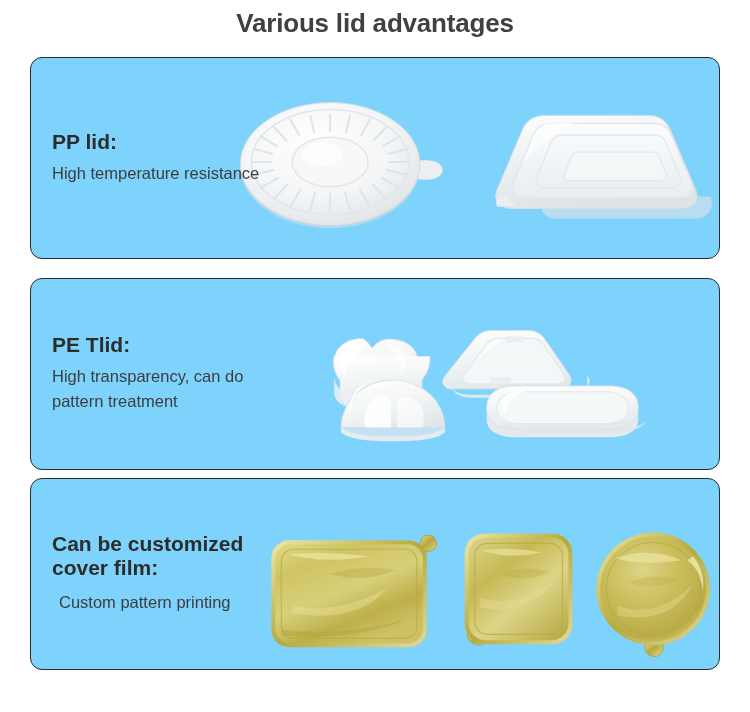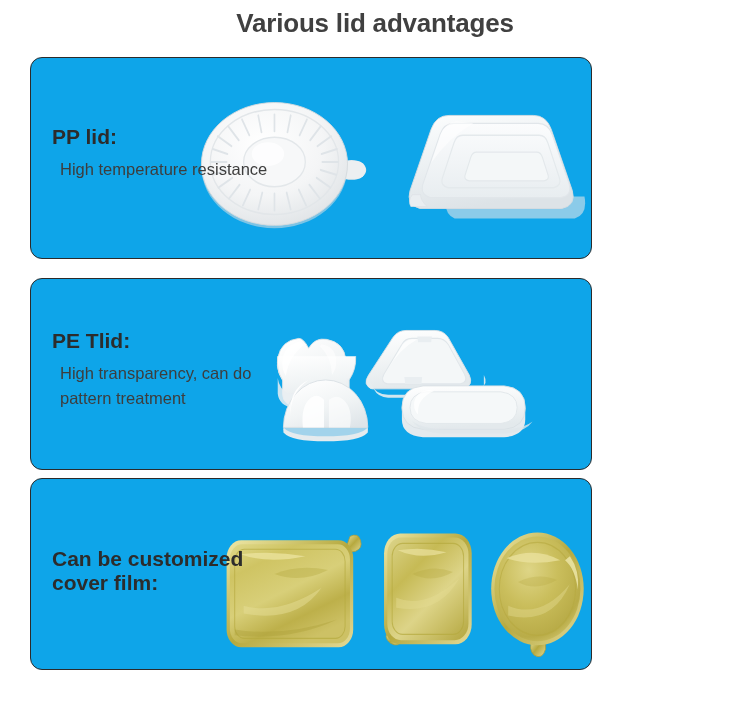--- a/index.html
+++ b/index.html
@@ -26,25 +26,25 @@
     font-size: 26px;
     font-weight: bold;
     color: #404040;
     letter-spacing: -0.2px;
   }
 
   
   .card {
     position: absolute;
     left: 30px;
-    width: 562px;
+    width: 690px;
     box-sizing: border-box;
     border: 1px solid #2b2b2b;
     border-radius: 12px;
-    background: #0ea5e9;
+    background: #7dd3fc;
   }
   #card-pp  { top: 57px;  height: 202px; }
   #card-pet { top: 278px; height: 192px; }
   #card-foil{ top: 478px; height: 192px; }
 
   .card-text {
     position: absolute;
     left: 21px;
     top: 50%;
     transform: translateY(-50%);
@@ -57,21 +57,21 @@
     line-height: 1.12;
     white-space: pre-line;
     margin: 0 0 7px 0;
   }
   .card-sub {
     font-size: 16.5px;
     font-weight: normal;
     color: #3d3d3d;
     line-height: 1.55;
     white-space: pre-line;
-    margin: 8px;
+    margin: 0;
   }
   #card-foil .card-heading { font-size: 21px; }
   #card-foil .card-sub { padding-left: 7px; padding-top: 4px; }
 
   .art {
     position: absolute;
     inset: 0;
     z-index: 1;
     pointer-events: none;
   }
@@ -280,14 +280,15 @@
         <path d="M588 128 q40 14 76 -22 q-22 42 -76 32 z" fill="#e2d98e" opacity="0.45"></path>
         <path d="M664 78 q12 14 10 34 q-4 -22 -16 -30 z" fill="#efe8ac" opacity="0.8"></path>
         <path d="M600 104 q26 -10 48 -2 q-26 12 -48 2 z" fill="#b3a63c" opacity="0.28"></path>
       </g>
     </svg>
   </div>
 
   <div class="card-text">
     <p class="card-heading">Can be customized
 cover film:</p>
+    <p class="card-sub">Custom pattern printing</p>
   </div>
 </div>
 
 </body></html>

